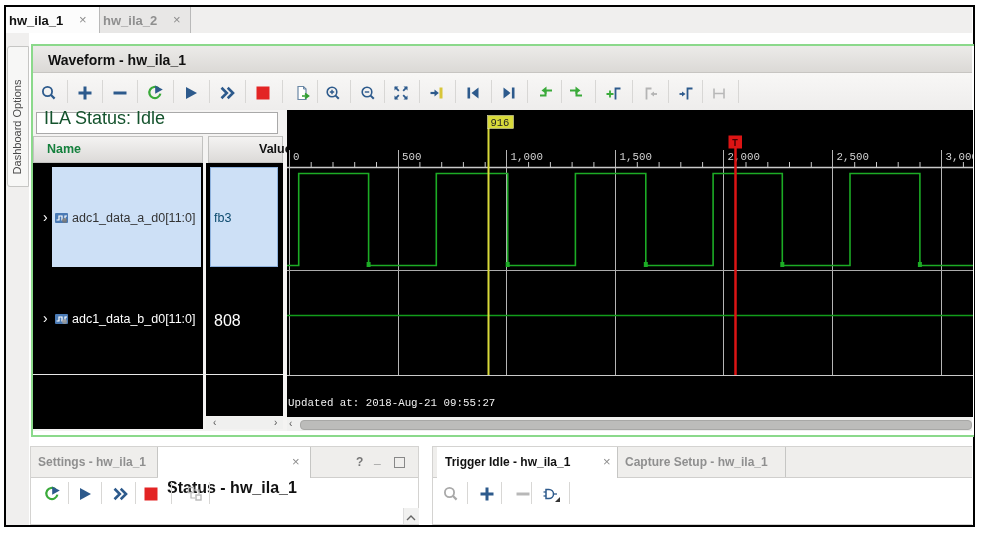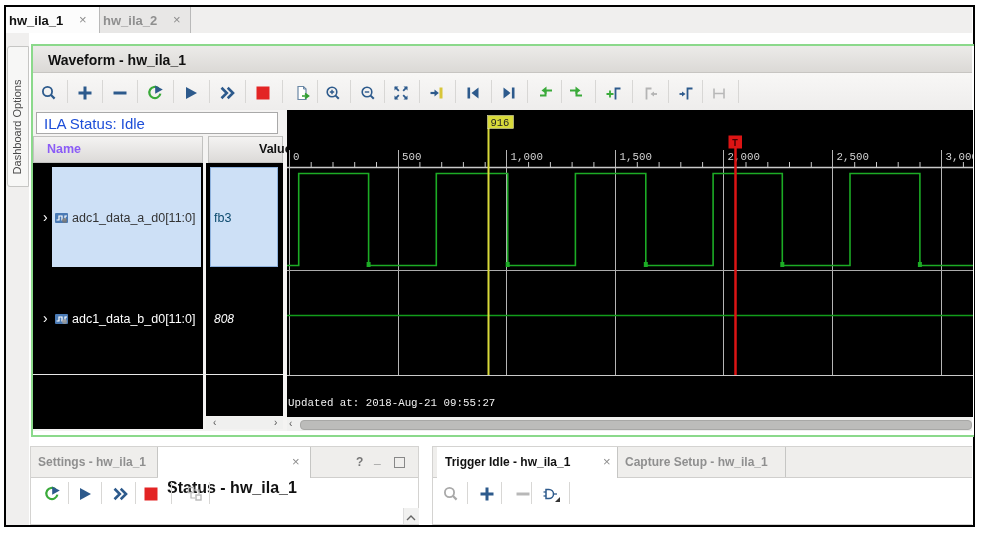--- a/index.html
+++ b/index.html
@@ -159,24 +159,24 @@
     <use href="#i-stepr" x="535" y="12"></use>
     <use href="#i-addbr" x="573" y="12"></use>
     <use href="#i-brleft" x="610" y="12"></use>
     <use href="#i-brright" x="645" y="12"></use>
     <use href="#i-swap" x="678" y="12"></use>
   </svg>
 
   <div class="abs" style="left:33px;top:110px;width:254px;height:321px;background:#f4f3f2;"></div>
 
   <div class="abs" style="left:36px;top:112px;width:240px;height:20px;background:#fff;border:1px solid #a9a9a9;"></div>
-  <div class="abs" style="left:44px;top:115px;font-size:15px;color:#1d4ed8;">ILA Status: Idle</div>
+  <div class="abs" style="left:44px;top:108px;font-size:18px;color:#14532d;">ILA Status: Idle</div>
 
   <div class="abs" style="left:33px;top:136px;width:170px;height:27px;background:linear-gradient(#f4f3f2,#dcdad8);border:1px solid #c2c2c0;box-sizing:border-box;"></div>
-  <div class="abs bold" style="left:47px;top:142px;font-size:12.5px;color:#8b5cf6;">Name</div>
+  <div class="abs bold" style="left:47px;top:142px;font-size:12.5px;color:#15803d;">Name</div>
   <div class="abs" style="left:208px;top:136px;width:75px;height:27px;background:linear-gradient(#f4f3f2,#dcdad8);border:1px solid #c2c2c0;box-sizing:border-box;"></div>
   <div class="abs bold" style="left:227px;top:142px;font-size:12.5px;color:#111;margin-left:32px;">Value</div>
 
   <div class="abs" style="left:33px;top:163px;width:170px;height:266px;background:#000;"></div>
 
   <div class="abs" style="left:206px;top:163px;width:77px;height:253px;background:#000;"></div>
 
   <div class="abs" style="left:52px;top:167px;width:149px;height:100px;background:#cde0f6;"></div>
   <div class="abs" style="left:210px;top:167px;width:68px;height:100px;background:#cde0f6;border:1px solid #8fb2dd;box-sizing:border-box;"></div>
 
@@ -191,21 +191,21 @@
   <div class="abs" style="left:72px;top:211px;font-size:12.5px;color:#333;">adc1_data_a_d0[11:0]</div>
   <div class="abs" style="left:214px;top:211px;font-size:12.5px;color:#0c4a6e;">fb3</div>
 
   <div class="abs" style="left:43px;top:310px;width:12px;height:16px;color:#fff;font-size:14px;">›</div>
   <svg class="abs" style="left:55px;top:313px;" width="13" height="12" viewBox="0 0 13 12">
     <rect x="0" y="1" width="13" height="10" rx="1" fill="#4a7ab5"></rect>
     <polyline points="1.5,8 4,8 4,4 7,4 7,8 10,8 10,4 12,4" fill="none" stroke="#fff" stroke-width="1.2"></polyline>
     <circle cx="9.5" cy="8.5" r="2.5" fill="#999" opacity="0.85"></circle>
   </svg>
   <div class="abs" style="left:72px;top:312px;font-size:12.5px;color:#fff;">adc1_data_b_d0[11:0]</div>
-  <div class="abs" style="left:214px;top:312px;font-size:12px;color:#fff;font-style:italic;">808</div>
+  <div class="abs" style="left:214px;top:312px;font-size:16px;color:#fff;">808</div>
 
   <div class="abs" style="left:206px;top:417px;width:77px;height:12px;background:#f0f0ef;"></div>
   <div class="abs" style="left:213px;top:417px;font-size:10px;color:#555;">‹</div>
   <div class="abs" style="left:274px;top:417px;font-size:10px;color:#555;">›</div>
 
   <svg class="abs" style="left:287px;top:110px;" width="686" height="307" viewBox="0 0 686 307">
     <rect x="0" y="0" width="686" height="307" fill="#000"></rect>
 
     <g stroke="#b5b5b5" stroke-width="1">
       <line x1="2.5" y1="40" x2="2.5" y2="265"></line>

